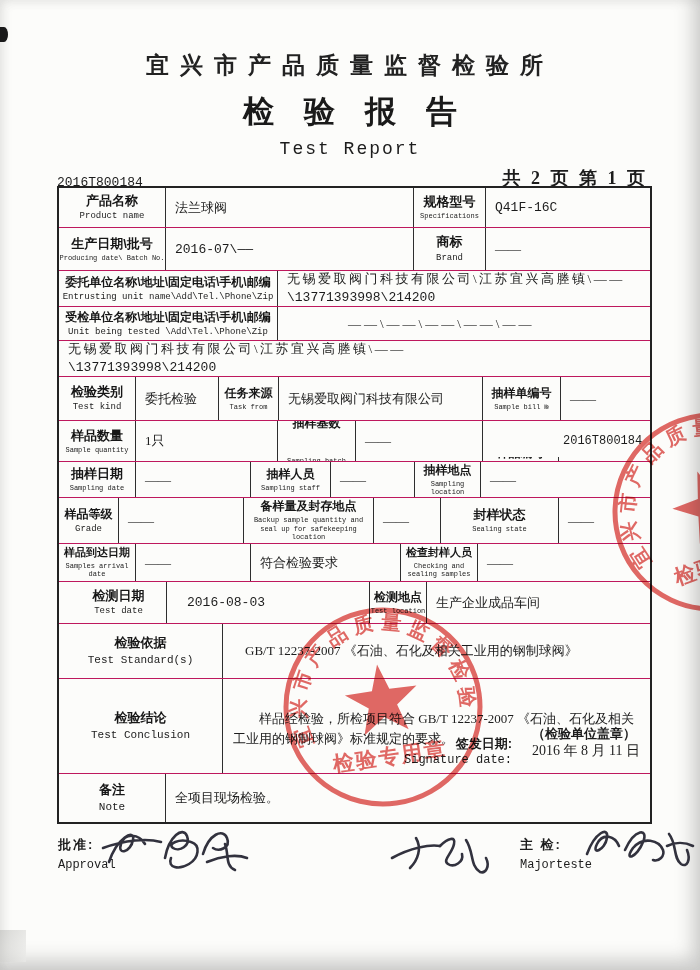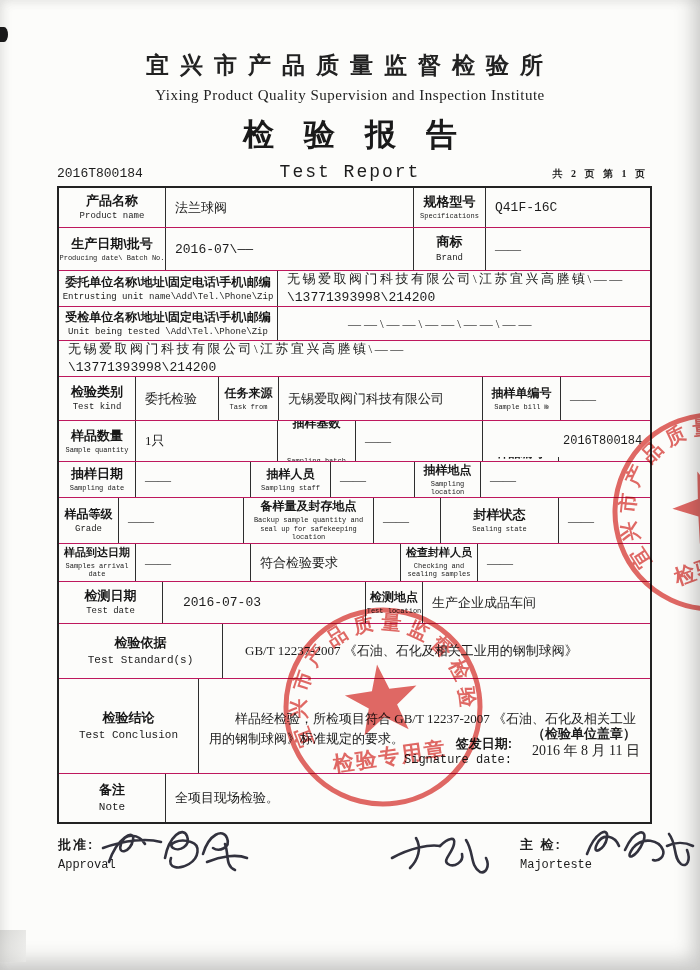--- a/index.html
+++ b/index.html
@@ -10,21 +10,21 @@
     font-family:"Liberation Serif", serif;color:#1c1c1c;
   }
   
   .hdr{position:absolute;left:0;top:50px;width:100%;text-align:center;}
   .inst-cn{font-size:23px;font-weight:700;letter-spacing:11px;color:#222;}
   .inst-en{font-size:15px;margin-top:6px;letter-spacing:.5px;color:#222;}
   .title-cn{font-size:31px;font-weight:700;letter-spacing:30px;margin-top:10px;text-indent:30px;color:#1a1a1a;}
   .title-en{font-family:"Liberation Mono",monospace;font-size:18px;margin-top:6px;letter-spacing:2px;}
   .meta-line{position:absolute;left:57px;top:166px;width:591px;display:flex;justify-content:space-between;align-items:flex-end;}
   .report-no{font-family:"Liberation Mono",monospace;font-size:13px;}
-  .page-info{font-size:10px;font-weight:700;letter-spacing:3px;}
+  .page-info{font-size:18px;font-weight:700;letter-spacing:3px;}
   
   .tbl{position:absolute;left:57px;top:186px;width:591px;border:2px solid #222;background:transparent;}
   .trow{display:flex;border-bottom:1px solid #be185d;box-sizing:border-box;}
   .trow:last-child{border-bottom:none;}
   .cell{border-right:1px solid #2e2e2e;box-sizing:border-box;display:flex;flex-direction:column;
         justify-content:center;align-items:center;overflow:hidden;text-align:center;}
   .cell:last-child{border-right:none;}
   .flex1{flex:1;}
   .cn{font-family:"Liberation Sans",sans-serif;font-weight:700;font-size:13px;line-height:1.25;color:#161616;}
   .cn.sm{font-size:12px;}
@@ -59,21 +59,20 @@
   .art-a{left:0;top:27px;width:8px;height:15px;background:#191919;border-radius:0 60% 60% 0;}
   .art-b{left:0;top:930px;width:26px;height:32px;background:linear-gradient(120deg,#b9b9b6,#ececea);opacity:.55;}
 </style>
 </head>
 <body>
 
 <div class="page">
 
   <div class="hdr">
     <div class="inst-cn">宜兴市产品质量监督检验所</div>
-    <div class="inst-en">Yixing Product Quality Supervision and Inspection Institute</div>
     <div class="title-cn">检验报告</div>
     <div class="title-en">Test Report</div>
   </div>
 
   <div class="meta-line">
     <span class="report-no">2016T800184</span>
     <span class="page-info">共 2 页  第 1 页</span>
   </div>
 
   <div class="tbl">
@@ -210,42 +209,42 @@
       <div class="cell val" style="width:115px;">——</div>
       <div class="cell val" style="width:150px;">符合检验要求</div>
       <div class="cell" style="width:77px;">
         <div class="cn sm" style="font-size:11px;">检查封样人员</div>
         <div class="en tiny">Checking and sealing samples</div>
       </div>
       <div class="cell val flex1">——</div>
     </div>
 
     <div class="trow" style="height:42px;">
-      <div class="cell" style="width:104px;">
+      <div class="cell" style="width:96px;margin-left:12px;">
         <div class="cn">检测日期</div>
         <div class="en">Test date</div>
       </div>
-      <div class="cell val mono" style="width:203px;padding-left:20px;">2016-07-03</div>
+      <div class="cell val mono" style="width:203px;padding-left:20px;">2016-08-03</div>
       <div class="cell" style="width:57px;">
         <div class="cn sm">检测地点</div>
         <div class="en tiny">Test location</div>
       </div>
       <div class="cell val flex1">生产企业成品车间</div>
     </div>
 
     <div class="trow" style="height:55px;">
       <div class="cell" style="width:164px;">
         <div class="cn">检验依据</div>
         <div class="en" style="font-size:11px;">Test Standard(s)</div>
       </div>
       <div class="cell val flex1" style="padding-left:22px;">GB/T 12237-2007 《石油、石化及相关工业用的钢制球阀》</div>
     </div>
 
     <div class="trow" style="height:95px;">
-      <div class="cell" style="width:140px;">
+      <div class="cell" style="width:164px;">
         <div class="cn">检验结论</div>
         <div class="en" style="font-size:11px;">Test Conclusion</div>
       </div>
       <div class="cell flex1 concl-cell">
         <div class="concl-text">样品经检验，所检项目符合 GB/T 12237-2007 《石油、石化及相关工业用的钢制球阀》标准规定的要求。</div>
         <div class="seal-hint">（检验单位盖章）</div>
         <div class="sign-block">
           <div class="sign-labels">
             <div class="sign-cn">签发日期:</div>
             <div class="sign-en">Signature date:</div>

